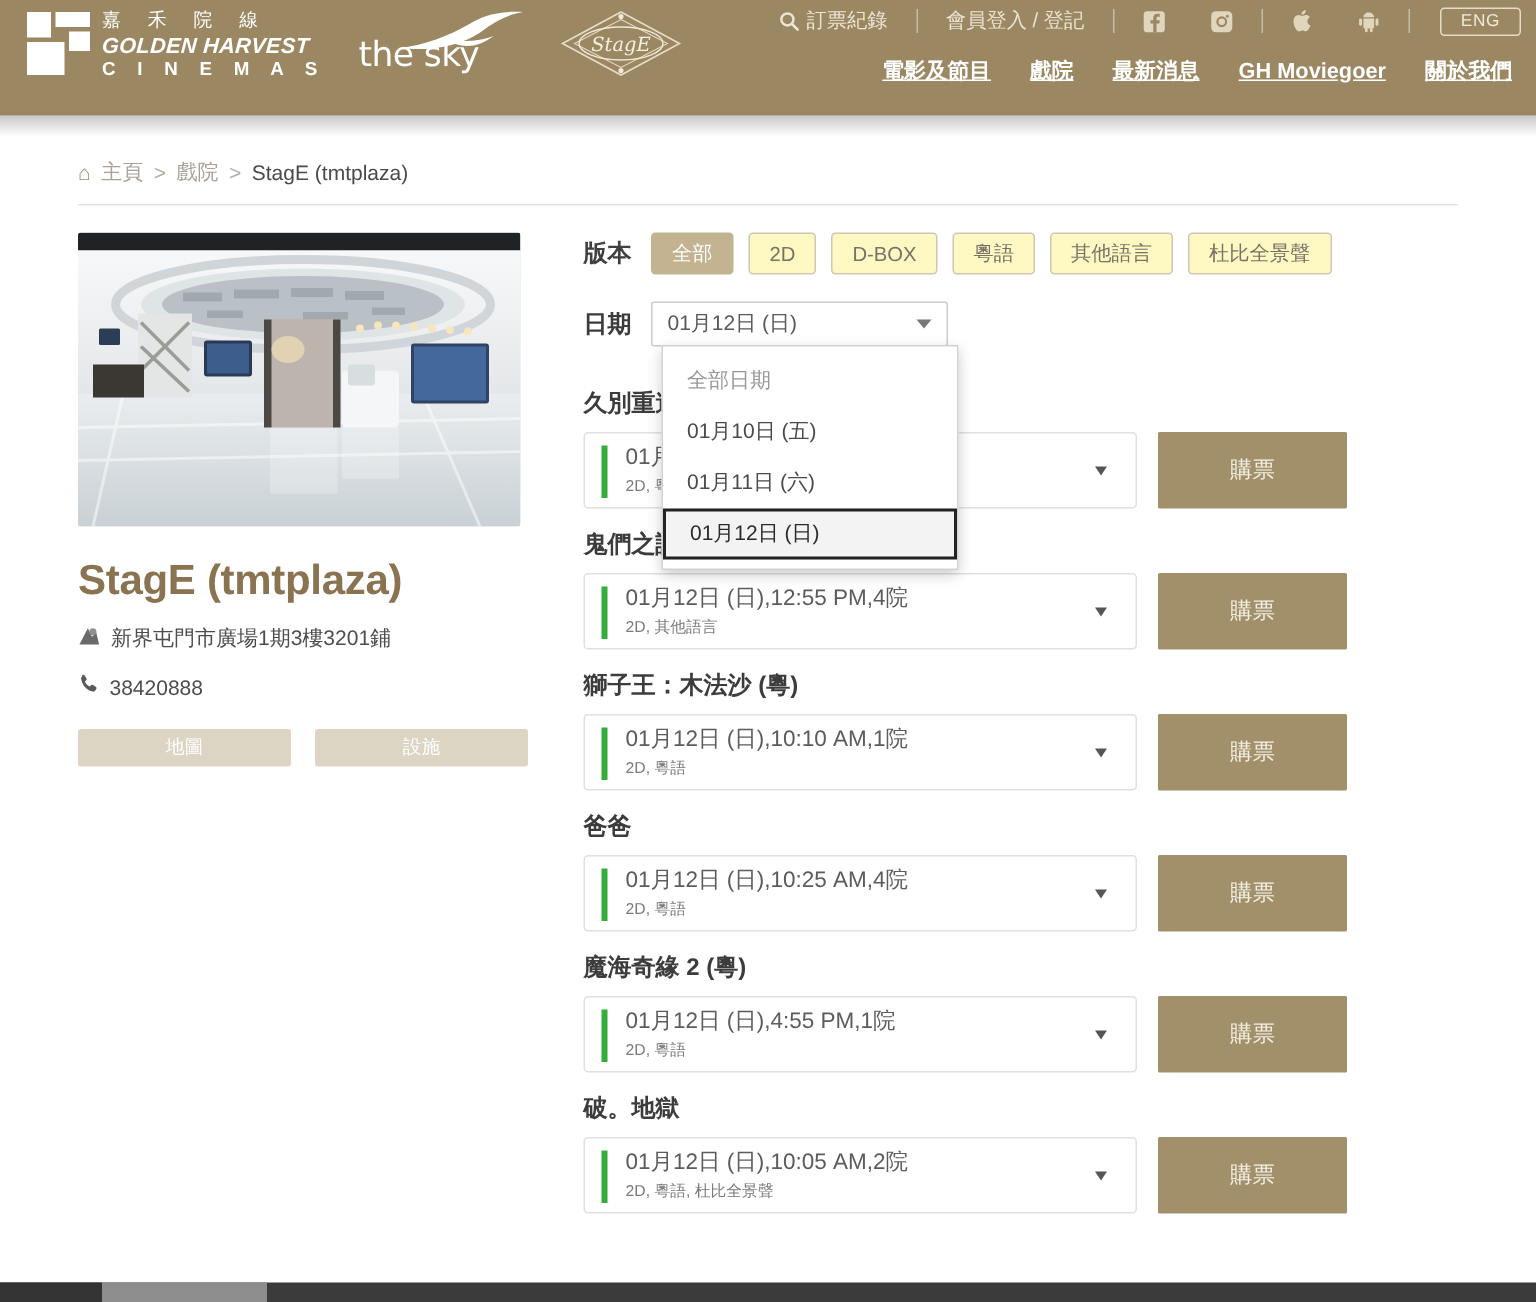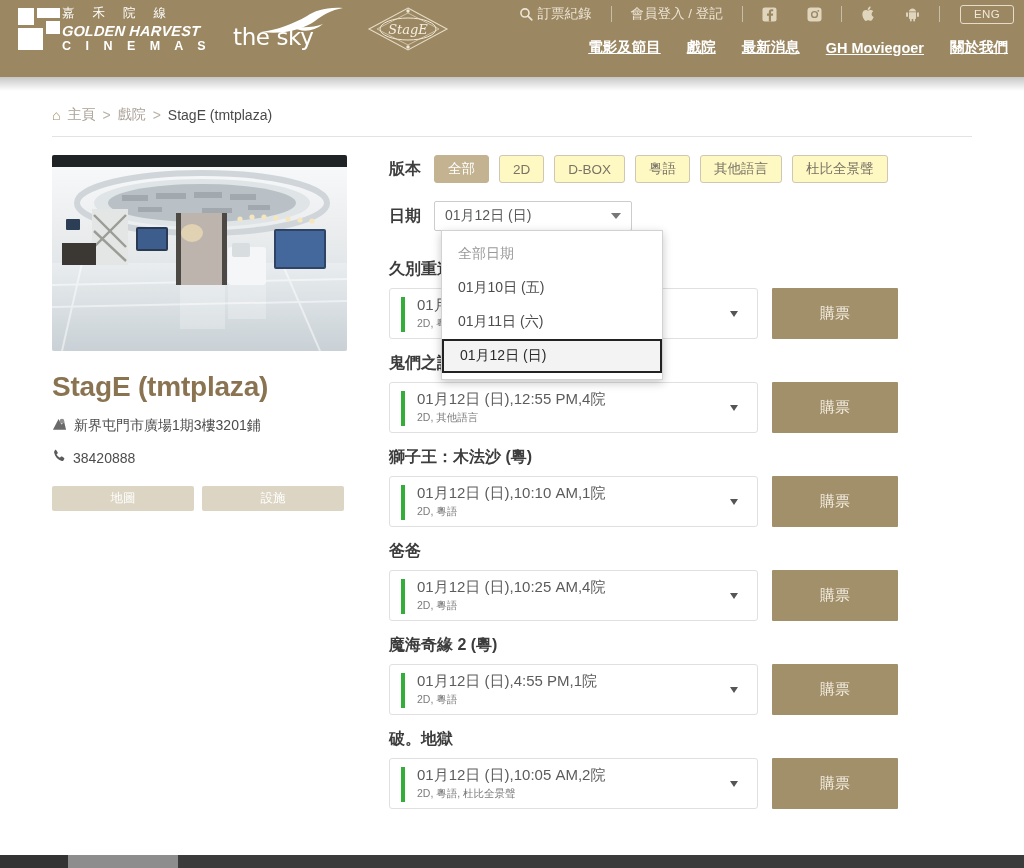--- a/index.html
+++ b/index.html
@@ -19,21 +19,21 @@
   .header-shadow {
     position: absolute; top: 77px; left: 0;
     width: 1024px; height: 14px;
     background: linear-gradient(to bottom, rgba(0,0,0,0.22), rgba(0,0,0,0));
     z-index: 5;
   }
   .logo-zone {
     position: absolute; left: 18px; top: 5px;
     display: flex; align-items: center; gap: 22px;
   }
-  .gh-logo { display: flex; align-items: center; gap: 2px; }
+  .gh-logo { display: flex; align-items: center; gap: 8px; }
   .gh-mark { width: 42px; height: 42px; position: relative; }
   .gh-mark i {
     position: absolute; background: #fff; display: block;
   }
   .gh-mark i:nth-child(1){ left:0;  top:0;   width:16px; height:17px; }
   .gh-mark i:nth-child(2){ left:19px;top:0;  width:23px; height:10px; }
   .gh-mark i:nth-child(3){ left:0;  top:20px;width:25px; height:22px; }
   .gh-mark i:nth-child(4){ left:28px;top:13px;width:14px; height:13px; }
   .gh-words { line-height: 1; padding-top: 2px; }
   .gh-cn {
@@ -106,21 +106,21 @@
   }
   .cinema-title {
     margin-top: 20px; font-size: 28px; font-weight: bold; color: #8a7351;
     letter-spacing: -0.2px;
   }
   .cinema-line {
     margin-top: 13px; display: flex; align-items: flex-end; gap: 7px;
     font-size: 14px; color: #4d4d4d;
   }
   .cinema-line .ci { color: #5a5a5a; flex: 0 0 auto; margin-top: 1px; }
-  .cinema-btns { margin-top: 20px; display: flex; gap: 8px; }
+  .cinema-btns { margin-top: 20px; display: flex; gap: 16px; }
   .cinema-btn {
     width: 142px; height: 25px; background: #ddd5c4; color: #fff;
     font-size: 12.5px; display: flex; align-items: center;
     justify-content: center; border-radius: 2px;
   }
 
   
   .filter-row { display: flex; align-items: center; gap: 10px; }
   .filter-label { font-size: 16px; font-weight: bold; color: #404040; margin-right: 3px; }
   .chip {
@@ -139,21 +139,21 @@
     padding: 0 10px; font-size: 14px; color: #58595b; position: relative;
   }
   .date-select .caret {
     position: absolute; right: 10px; top: 50%; transform: translateY(-50%);
     width: 0; height: 0; border-left: 5px solid transparent;
     border-right: 5px solid transparent; border-top: 6px solid #777;
   }
 
   
   .date-menu {
-    position: absolute; left: 52px; top: 29px; width: 222px;
+    position: absolute; left: 52px; top: 29px; width: 198px;
     background: #fff; border: 1px solid #d2d2d2;
     box-shadow: 0 3px 9px rgba(0,0,0,0.22);
     z-index: 50; padding: 6px 0;
   }
   .date-opt {
     height: 34px; display: flex; align-items: center; padding: 0 16px;
     font-size: 14px; color: #4b4b4b;
   }
   .date-opt.placeholder { color: #999; }
   .date-opt.selected {

